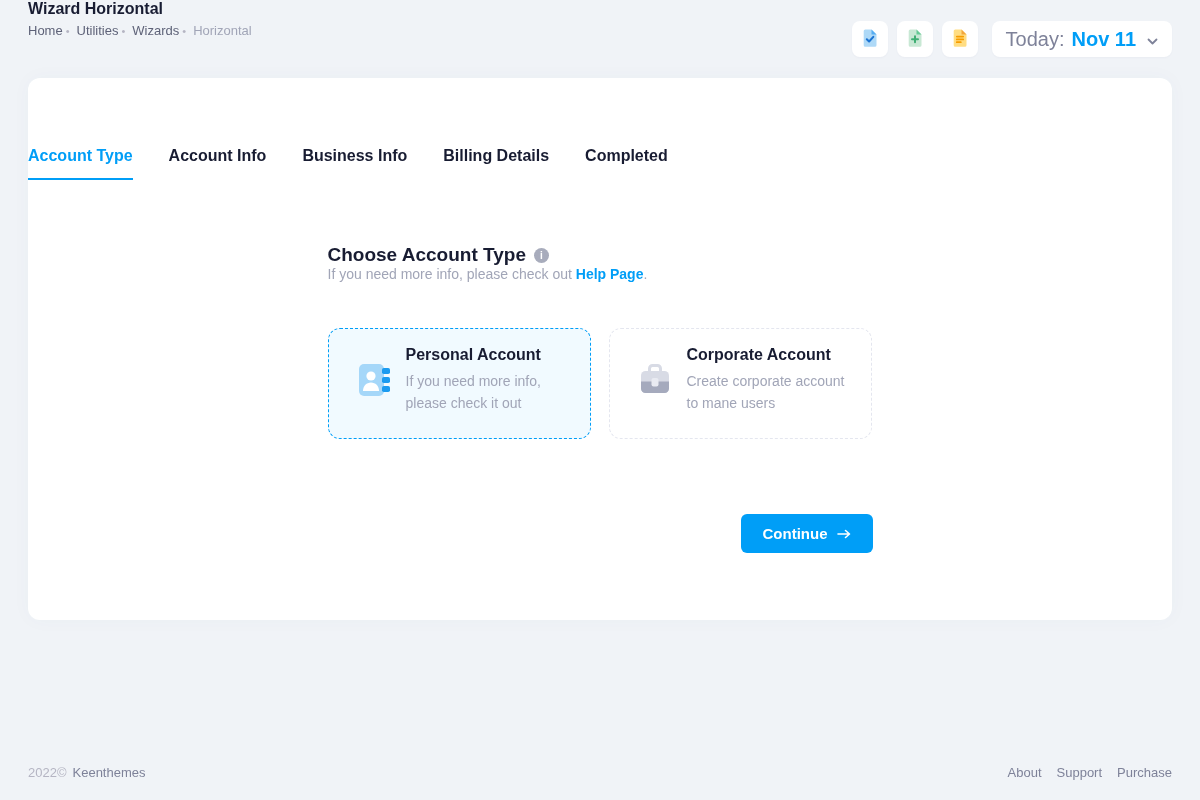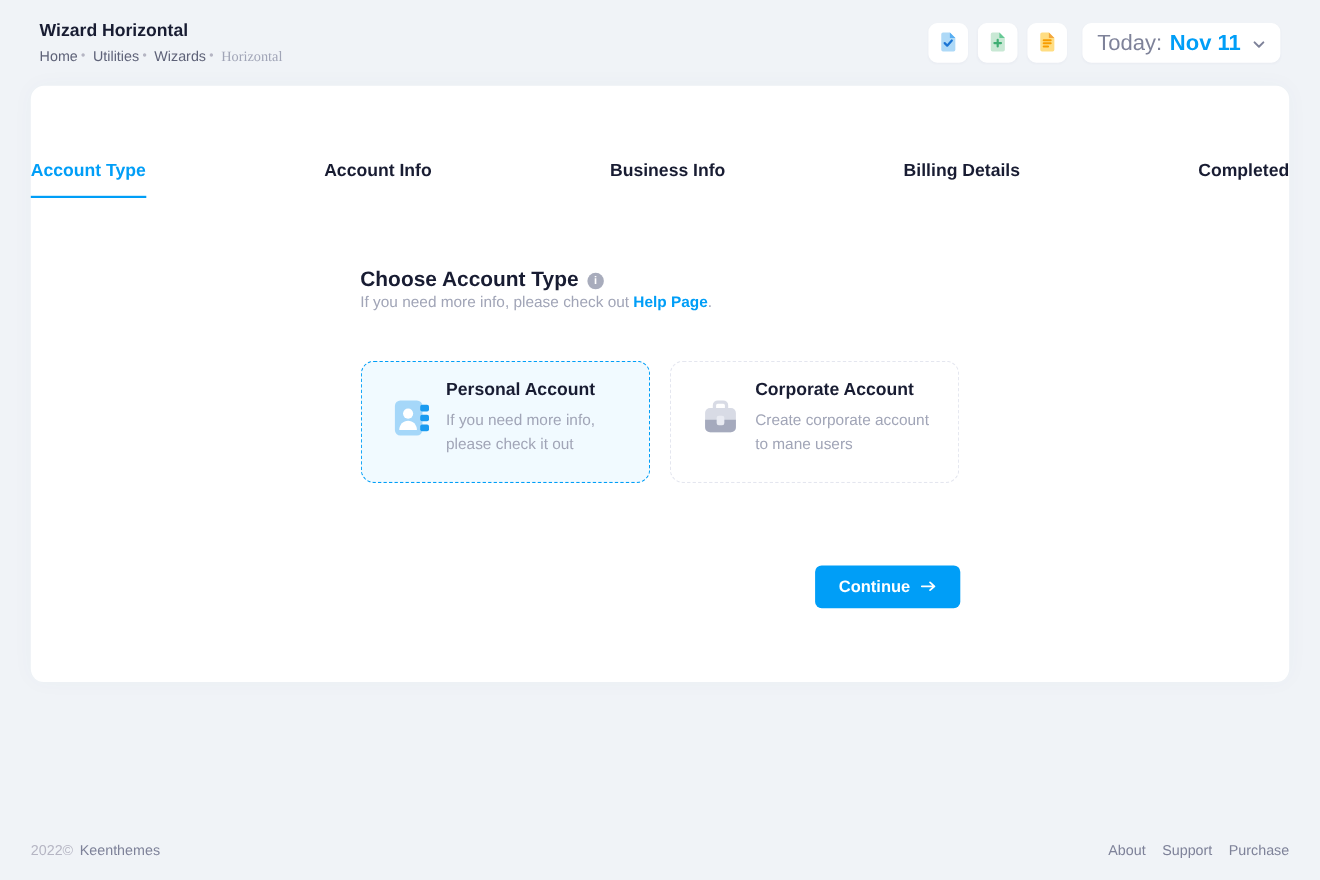--- a/index.html
+++ b/index.html
@@ -17,28 +17,28 @@
   body{
     font-family:"Liberation Sans","DejaVu Sans",sans-serif;
     background:var(--page-bg);
     color:var(--text-dark);
   }
   .page{display:flex;flex-direction:column;height:800px;}
 
   
   .topbar{
     height:78px;flex:0 0 78px;
-    display:flex;align-items:center;justify-content:space-between;
-    padding:0 36px;
+    display:flex;justify-content:space-between;
+    padding:0 28px;
   }
   .page-title{font-size:16px;font-weight:700;color:var(--text-dark);margin-bottom:5px;}
   .breadcrumb{display:flex;align-items:center;font-size:13px;color:var(--text-breadcrumb);}
   .bc-item{cursor:pointer;}
   .bc-dot{color:#b5b5c3;margin:0 7px 0 3px;font-size:11px;}
-  .bc-current{color:var(--text-muted);font-family:Liberation Serif, serif;}
+  .bc-current{color:var(--text-muted);}
   .topbar-right{display:flex;align-items:center;gap:9px;}
   .icon-btn{
     width:36px;height:36px;border:none;border-radius:8px;background:#fff;
     display:flex;align-items:center;justify-content:center;cursor:pointer;
     box-shadow:0 1px 2px rgba(76,87,125,.04);
   }
   .date-btn{
     height:36px;margin-left:5px;border:none;border-radius:8px;background:#fff;
     display:flex;align-items:center;gap:7px;padding:0 14px;cursor:pointer;
     font-family:inherit;font-size:20px;
@@ -46,21 +46,21 @@
   }
   .date-label{color:var(--text-gray);}
   .date-value{color:var(--primary);font-weight:700;}
   .date-btn svg{margin-left:4px;}
 
   
   .card{
     margin:0 28px;height:542px;background:#fff;border-radius:12px;
     box-shadow:0 0 20px rgba(76,87,125,.03);
   }
-  .tabs{display:flex;justify-content:space-between;gap:36px;padding-top:69px;}
+  .tabs{display:flex;justify-content:flex-start;gap:36px;padding-top:69px;}
   .tab{
     font-size:16px;font-weight:700;color:var(--text-dark);
     padding-bottom:13px;border-bottom:2px solid transparent;cursor:pointer;
   }
   .tab.active{color:var(--primary);border-bottom-color:var(--primary);}
 
   .step{width:545px;margin:64px auto 0;}
   .step-heading-row{display:flex;align-items:center;gap:8px;}
   .step-heading{font-size:19px;font-weight:700;color:var(--text-dark);}
   .info-icon{

